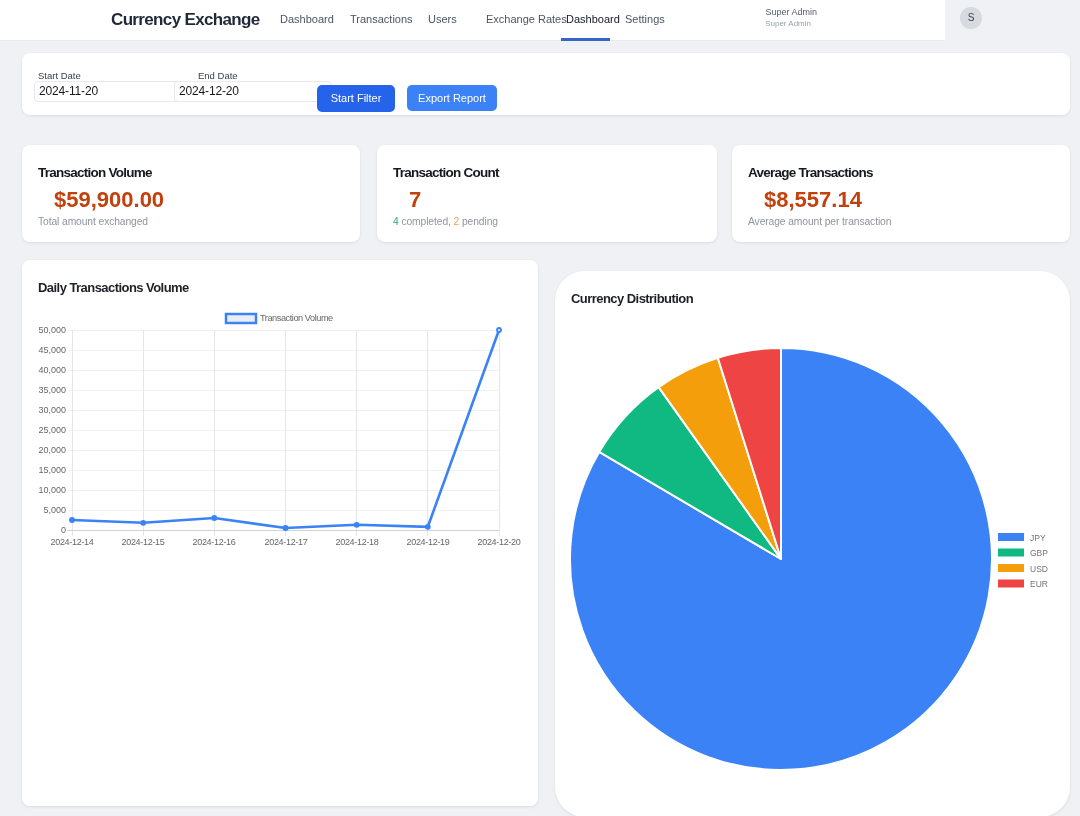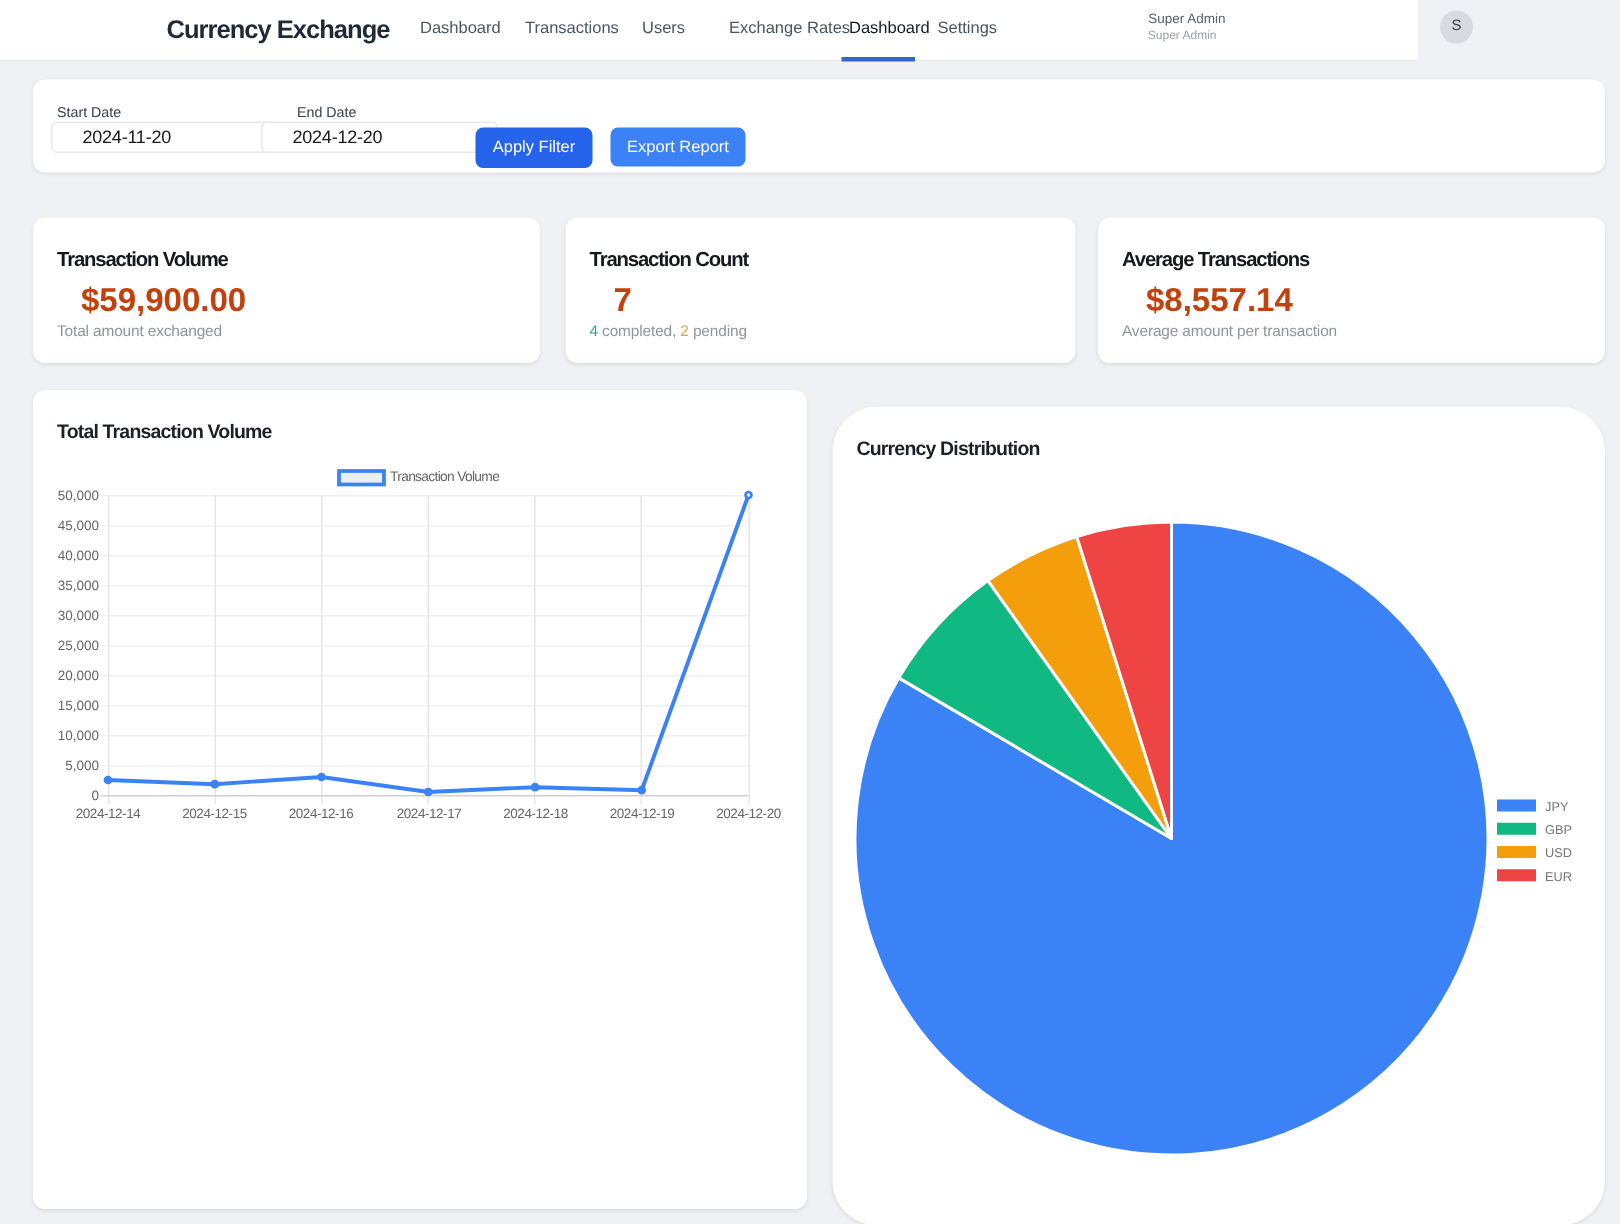--- a/index.html
+++ b/index.html
@@ -10,21 +10,21 @@
 .navlinks { position:absolute; left:280px; top:13px; font-size:11px; color:#4b5563; }
 .navlinks span { position:absolute; top:0; white-space:nowrap; }
 .nl-active { color:#111827; }
 .underline { position:absolute; left:561px; top:38px; width:49px; height:2.5px; background:#3566c5; }
 .uname { position:absolute; top:7px; width:155px; text-align:right; right:128px; font-size:9px; color:#555f6b; }
 .urole { position:absolute; top:19px; width:155px; text-align:right; right:134px; font-size:8px; color:#9aa1aa; }
 .avatar { position:absolute; left:960px; top:7px; width:22px; height:22px; border-radius:50%; background:#d7dade; color:#374151; font-size:10px; text-align:center; line-height:22px; }
 .card { position:absolute; background:#fff; border-radius:8px; box-shadow:0 1px 3px rgba(0,0,0,0.09); }
 .flt { left:22px; top:53px; width:1048px; height:62px; }
 .flabel { position:absolute; font-size:9.5px; color:#374151; font-weight:500; }
-.finput { position:absolute; border:1px solid #e7e9ec; border-radius:4px; height:21px; font-size:12px; color:#18191b; padding-left:20px; line-height:19px; background:#fff; letter-spacing:-0.15px; }
+.finput { position:absolute; border:1px solid #e7e9ec; border-radius:4px; height:21px; font-size:12px; color:#18191b; padding-left:4px; line-height:19px; background:#fff; letter-spacing:-0.15px; }
 .btn { position:absolute; border-radius:5px; color:#fff; font-size:11px; text-align:center; }
 .btn-blue { left:317px; top:85px; width:78px; height:27px; line-height:27px; background:#2563eb; }
 .btn-green { left:407px; top:85px; width:90px; height:26px; line-height:26px; background:#3b82f6; }
 .stat { top:145px; height:97px; width:338px; }
 .stitle { position:absolute; left:16px; top:20px; font-size:13.5px; font-weight:700; color:#15181d; letter-spacing:-0.75px; }
 .sval { position:absolute; left:32px; top:42px; font-size:22px; font-weight:700; color:#c2410c; }
 .ssub { position:absolute; left:16px; top:71px; font-size:10.3px; color:#8f959d; letter-spacing:-0.1px; }
 .ctitle { position:absolute; left:16px; top:20px; font-size:13px; font-weight:700; color:#1c2027; letter-spacing:-0.55px; }
 svg text { font-family:"Liberation Sans", sans-serif; }
 </style>
@@ -45,41 +45,41 @@
   <div class="urole">Super Admin</div>
   <div class="avatar">S</div>
 </div>
 
 <div class="card flt">
   <div class="flabel" style="left:16px; top:17px;">Start Date</div>
   <div class="finput" style="left:12px; top:28px; width:153px;">2024-11-20</div>
   <div class="flabel" style="left:156px; top:17px;padding-left:20px;">End Date</div>
   <div class="finput" style="left:152px; top:28px; width:158px;">2024-12-20</div>
 </div>
-<div class="btn btn-blue">Apply Filter</div>
+<div class="btn btn-blue">Start Filter</div>
 <div class="btn btn-green">Export Report</div>
 
 <div class="card stat" style="left:22px;">
   <div class="stitle">Transaction Volume</div>
   <div class="sval">$59,900.00</div>
   <div class="ssub">Total amount exchanged</div>
 </div>
 <div class="card stat" style="left:377px; width:340px;">
   <div class="stitle">Transaction Count</div>
   <div class="sval">7</div>
   <div class="ssub"><span style="color:#2aa97a">4</span> completed, <span style="color:#e6a350">2</span> pending</div>
 </div>
 <div class="card stat" style="left:732px; width:338px;">
   <div class="stitle">Average Transactions</div>
   <div class="sval">$8,557.14</div>
   <div class="ssub">Average amount per transaction</div>
 </div>
 
 <div class="card" style="left:22px; top:260px; width:516px; height:546px;">
-  <div class="ctitle">Total Transaction Volume</div>
+  <div class="ctitle">Daily Transactions Volume</div>
   <svg width="516" height="546" viewBox="0 0 516 546" style="position:absolute;left:0;top:0;">
 
     <rect x="204" y="54" width="30" height="9" fill="#e9eef6" stroke="#3b82f6" stroke-width="2.5"></rect>
     <text x="238" y="60.5" font-size="9.2" letter-spacing="-0.45" fill="#666">Transaction Volume</text>
 
     <g stroke="#f0f0f0" stroke-width="1">
       <line x1="45" y1="70.5" x2="477" y2="70.5"></line>
         <line x1="45" y1="90.5" x2="477" y2="90.5"></line>
       <line x1="45" y1="110.5" x2="477" y2="110.5"></line>
         <line x1="45" y1="130.5" x2="477" y2="130.5"></line>

